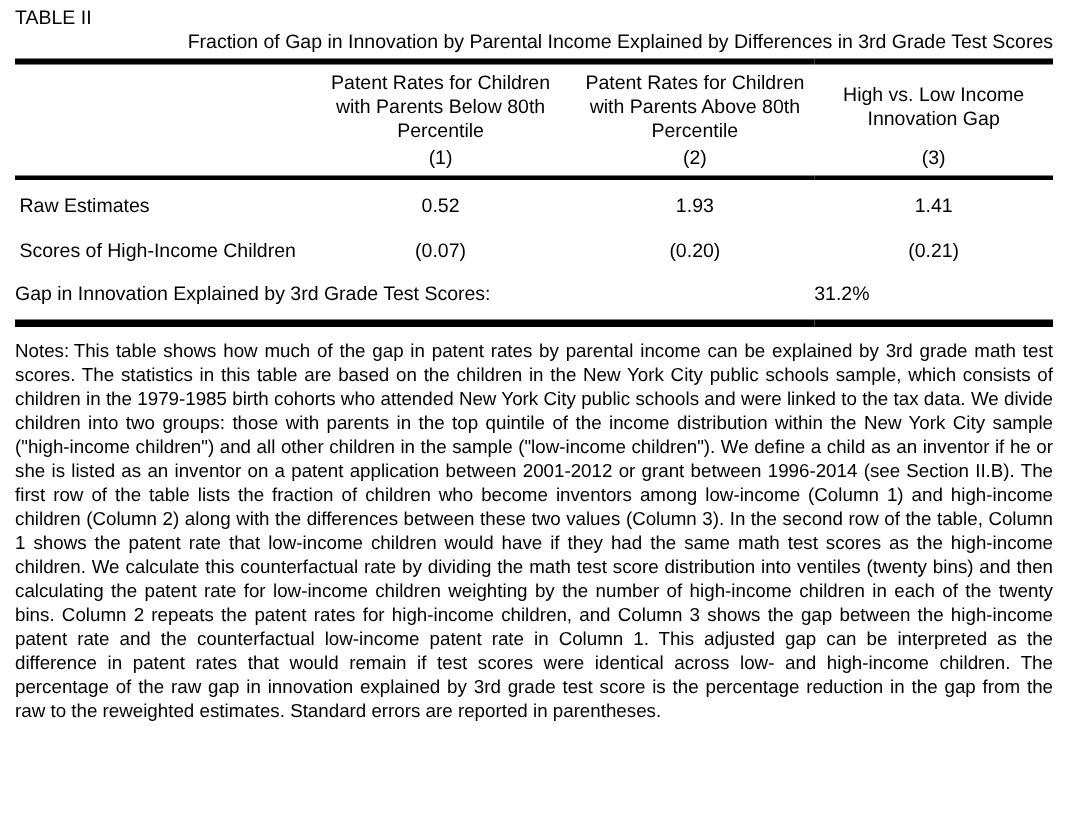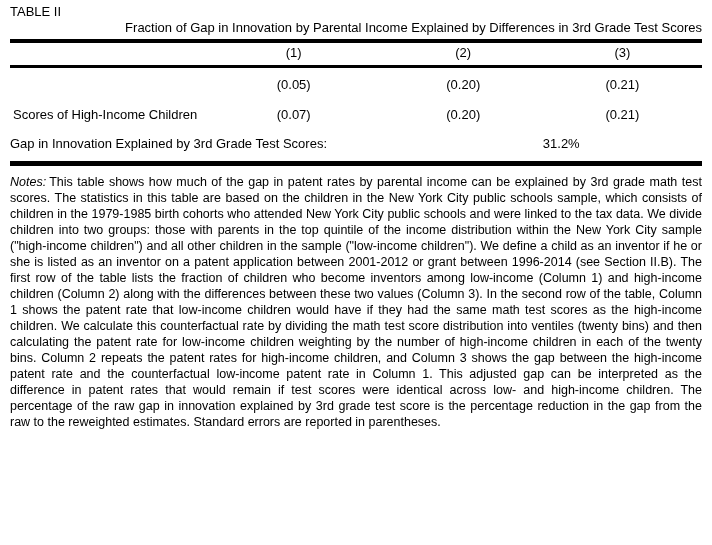--- a/index.html
+++ b/index.html
@@ -54,55 +54,61 @@
   tr.sp-b td { height: 14px; }
   tr.sp-c td { height: 13px; }
   tr.sp-d td { height: 9px; }
   .summary-label { padding-right: 30px; }
   .summary-value { text-align: left; }
   .notes {
     margin: 8px 0 0 0;
     font-size: 12.5px; line-height: 16px;
     text-align: justify;
   }
-  .notes-label { font-style: italic; margin-right: 3px; }
+  .notes-label { margin-right: 3px; }
 </style>
 </head>
 <body>
 
 <div class="page">
 
   <div class="table-label">TABLE II</div>
   <div class="table-title">Fraction of Gap in Innovation by Parental Income Explained by Differences in 3rd Grade Test Scores</div>
 
   <table class="stats-table">
     <colgroup>
       <col class="c0">
         <col class="c1">
         <col class="c2">
         <col class="c3">
     </colgroup>
     <thead>
+      <tr>
+        <th class="header-cell"></th>
+        <th class="header-cell">Patent Rates for Children with Parents Below 80th Percentile</th>
+        <th class="header-cell">Patent Rates for Children with Parents Above 80th Percentile</th>
+        <th class="header-cell">High vs. Low Income Innovation Gap</th>
+      </tr>
       <tr class="colnum-row">
         <th class="colnum-cell"></th>
         <th class="colnum-cell">(1)</th>
         <th class="colnum-cell">(2)</th>
         <th class="colnum-cell">(3)</th>
       </tr>
     </thead>
     <tbody>
       <tr class="sp-a">
           <td colspan="4"></td>
         </tr>
 
       <tr>
-        <td class="row-label"></td>
-        <td class="se-cell">(0.05)</td>
-        <td class="se-cell">(0.20)</td>
-        <td class="se-cell">(0.21)</td>
+        <td class="row-label">Raw Estimates</td>
+        <td class="value-cell">0.52</td>
+        <td class="value-cell">1.93</td>
+        <td class="value-cell">1.41</td>
       </tr>
 
       <tr class="sp-b">
           <td colspan="4"></td>
         </tr>
 
       <tr>
         <td class="row-label">Scores of High-Income Children</td>
         <td class="se-cell">(0.07)</td>
         <td class="se-cell">(0.20)</td>

